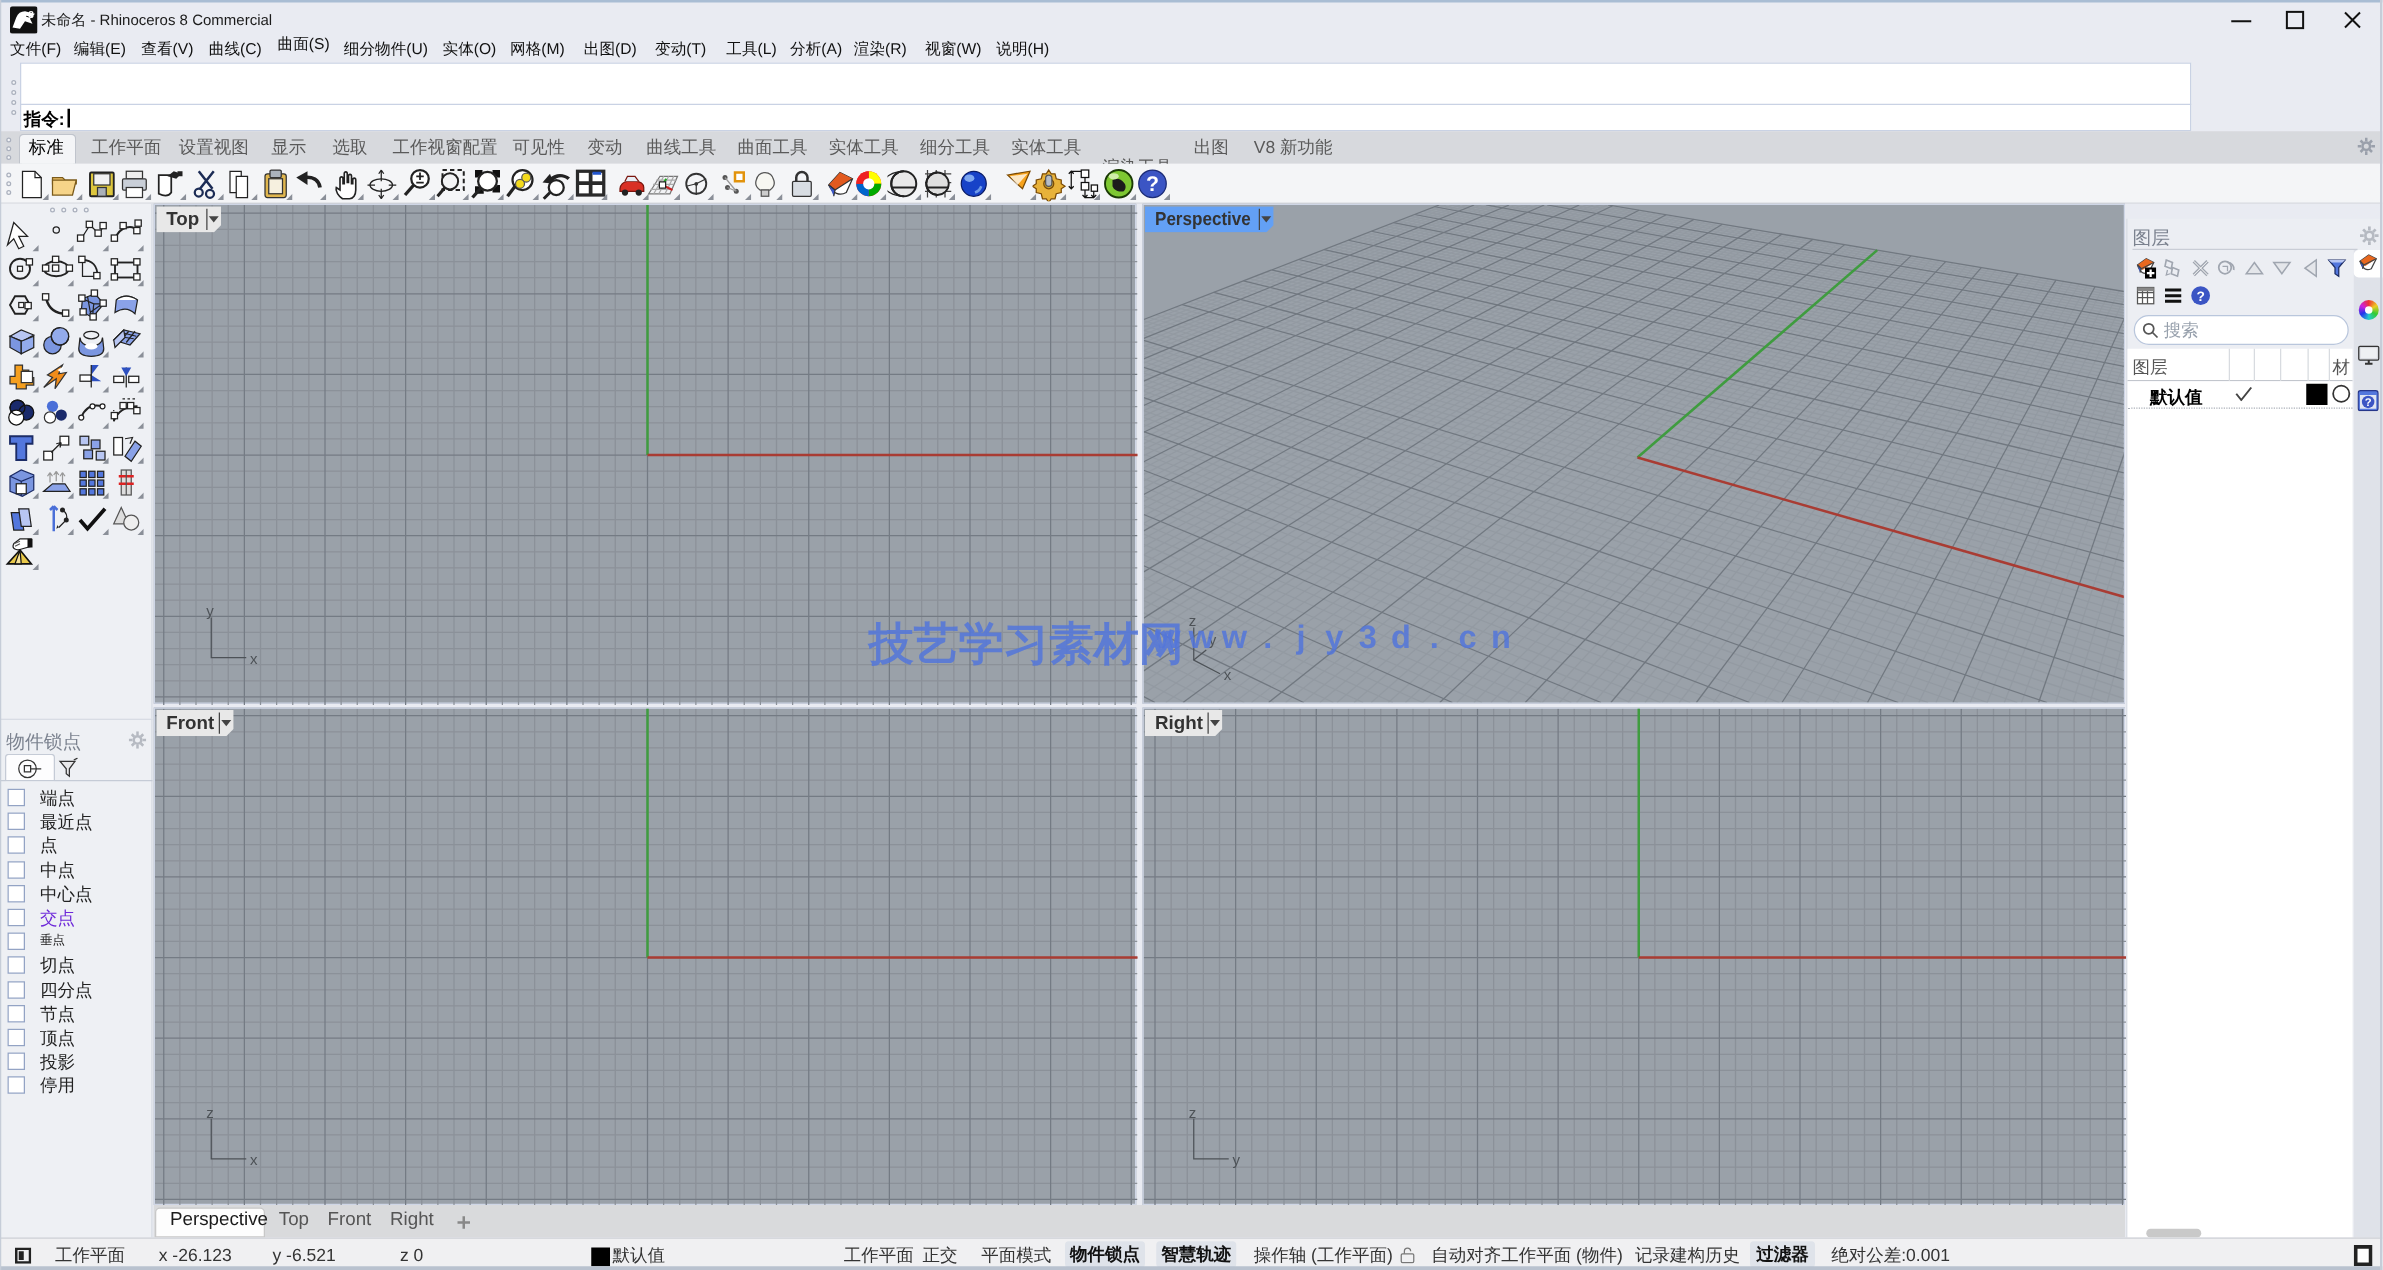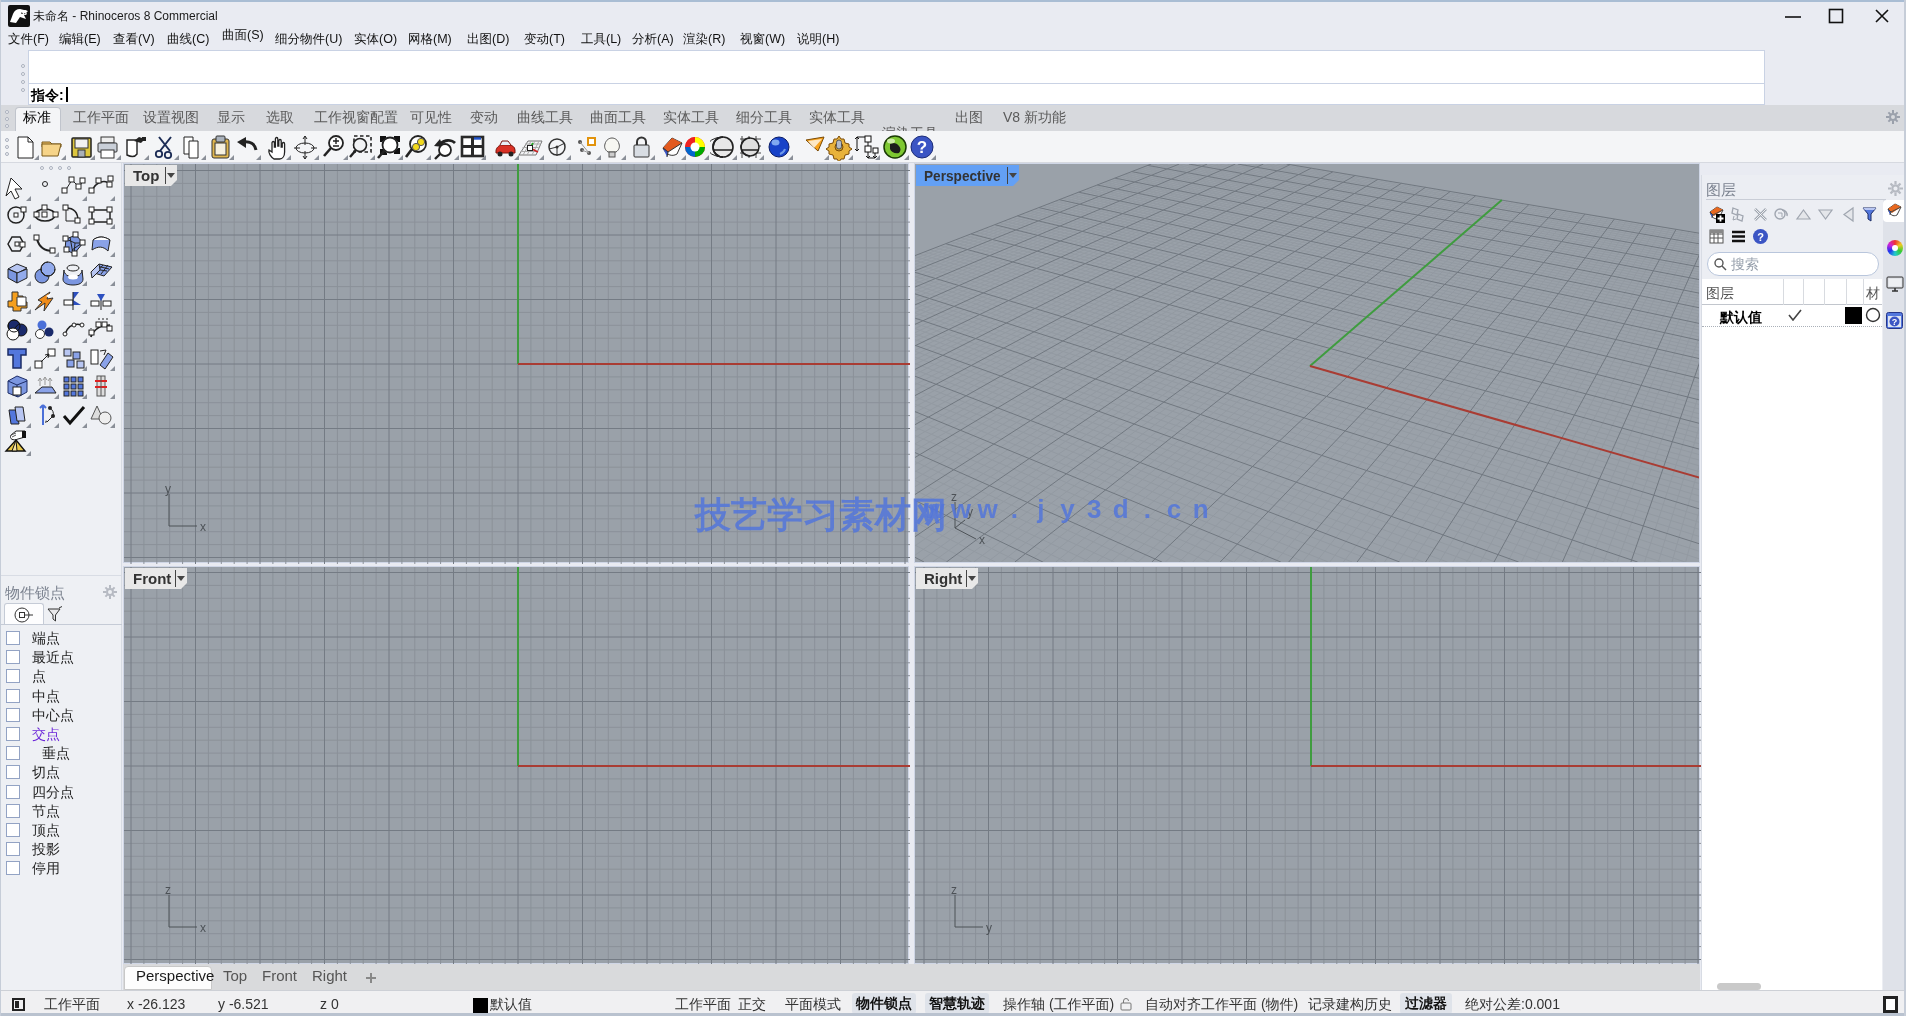--- a/index.html
+++ b/index.html
@@ -29,21 +29,21 @@
     <span style="position:absolute;left:354px;top:4px">实体(O)</span>
     <span style="position:absolute;left:408px;top:4px">网格(M)</span>
     <span style="position:absolute;left:467px;top:4px">出图(D)</span>
     <span style="position:absolute;left:524px;top:4px">变动(T)</span>
     <span style="position:absolute;left:581px;top:4px">工具(L)</span>
     <span style="position:absolute;left:632px;top:4px">分析(A)</span>
     <span style="position:absolute;left:683px;top:4px">渲染(R)</span>
     <span style="position:absolute;left:740px;top:4px">视窗(W)</span>
     <span style="position:absolute;left:797px;top:4px">说明(H)</span>
   </div>
-<div style="position:absolute;left:16px;top:50px;width:1751px;height:55px;background:#e9ebf2">
+<div style="position:absolute;left:4px;top:50px;width:1751px;height:55px;background:#e9ebf2">
     <div class="dots" style="left:5px;top:14px;height:28px">
       <i></i>
       <i></i>
       <i></i>
       <i></i>
     </div>
     <div style="position:absolute;left:12px;top:0;right:2px;height:55px;background:#fff;border:1px solid #c9d2e4"></div>
     <div style="position:absolute;left:12px;top:33px;right:2px;height:1px;background:#c9d2e4"></div>
     <span style="position:absolute;left:15px;top:37px;font-size:14px;font-weight:bold;color:#000">指令:</span>
     <div style="position:absolute;left:50px;top:37px;width:1.5px;height:15px;background:#000"></div>
@@ -574,21 +574,21 @@
     <div style="position:absolute;left:6px;top:131px;width:110px;height:19px">
       <span style="position:absolute;left:0;top:1px;width:14px;height:14px;background:#fff;border:1px solid #93a3c4"></span>
       <span style="position:absolute;left:26px;top:0;font-size:14px;color:#222">中心点</span>
     </div>
     <div style="position:absolute;left:6px;top:150px;width:110px;height:19px">
       <span style="position:absolute;left:0;top:1px;width:14px;height:14px;background:#fff;border:1px solid #93a3c4"></span>
       <span style="position:absolute;left:26px;top:0;font-size:14px;color:#6d28d9">交点</span>
     </div>
     <div style="position:absolute;left:6px;top:169px;width:110px;height:19px">
       <span style="position:absolute;left:0;top:1px;width:14px;height:14px;background:#fff;border:1px solid #93a3c4"></span>
-      <span style="position:absolute;left:36px;top:0;font-size:14px;color:#222">垂点</span>
+      <span style="position:absolute;left:26px;top:0;font-size:10px;color:#222">垂点</span>
     </div>
     <div style="position:absolute;left:6px;top:188px;width:110px;height:19px">
       <span style="position:absolute;left:0;top:1px;width:14px;height:14px;background:#fff;border:1px solid #93a3c4"></span>
       <span style="position:absolute;left:26px;top:0;font-size:14px;color:#222">切点</span>
     </div>
     <div style="position:absolute;left:6px;top:208px;width:110px;height:19px">
       <span style="position:absolute;left:0;top:1px;width:14px;height:14px;background:#fff;border:1px solid #93a3c4"></span>
       <span style="position:absolute;left:26px;top:0;font-size:14px;color:#222">四分点</span>
     </div>
     <div style="position:absolute;left:6px;top:227px;width:110px;height:19px">

